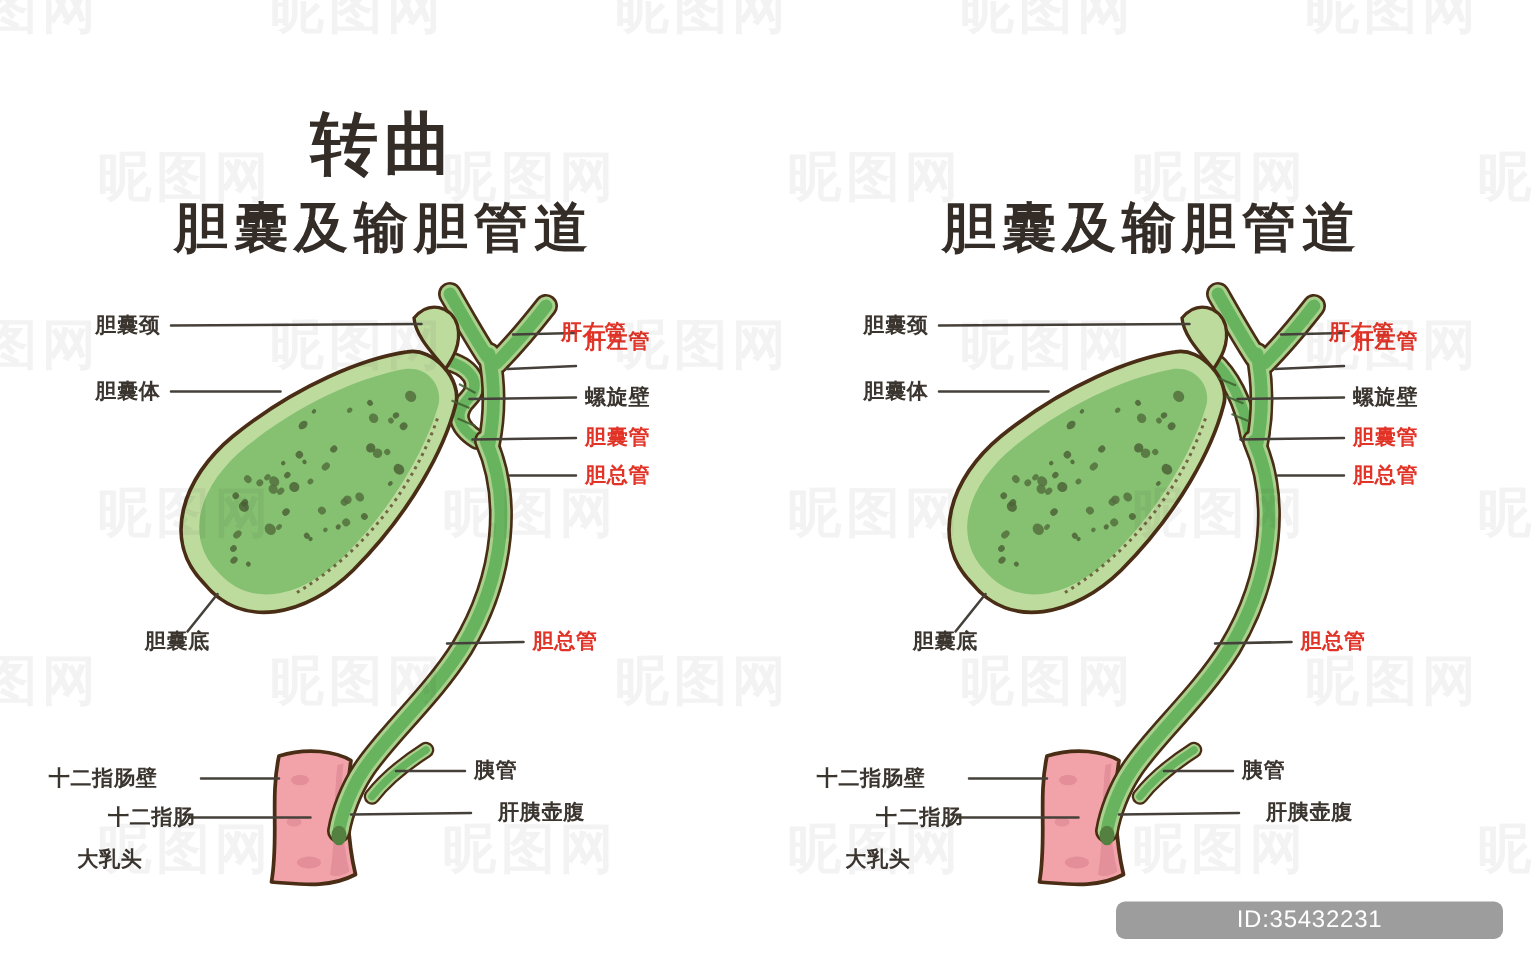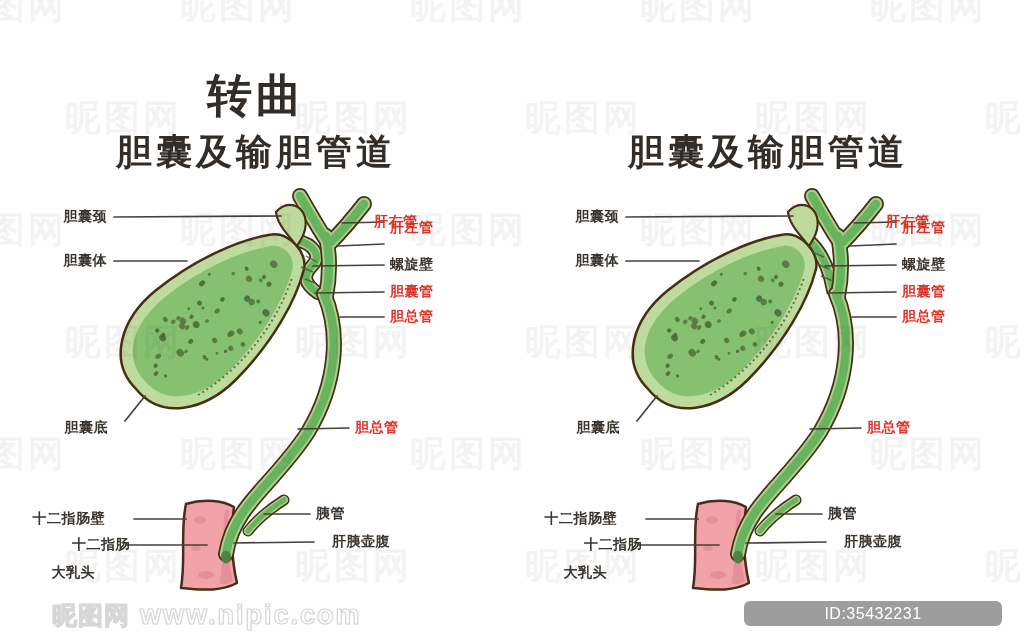--- a/index.html
+++ b/index.html
@@ -24,21 +24,21 @@
   .mc{fill:none;stroke:var(--ductLight);stroke-width:10.5;stroke-linecap:round;}
   .gc{fill:none;stroke:var(--duct);stroke-width:7;stroke-linecap:round;}
   .op{fill:none;stroke:var(--brown);stroke-width:11;stroke-linecap:round;}
   .mp{fill:none;stroke:var(--ductLight);stroke-width:8;stroke-linecap:round;}
   .gp{fill:none;stroke:var(--duct);stroke-width:5;stroke-linecap:round;}
   .spm{fill:none;stroke:#3f5e30;stroke-width:1.4;opacity:.85;}
   .al{position:absolute;transform:translateY(-50%);font-weight:bold;font-size:14px;
       color:var(--ink);white-space:nowrap;letter-spacing:.5px;}
   .al.red{color:var(--red);}
   .p-neck{right:405px;top:217px}.p-body{right:405px;top:261px}
-  .p-fundus{right:404px;top:428px}.p-dwall{right:407px;top:519px}
+  .p-fundus{right:372px;top:428px}.p-dwall{right:407px;top:519px}
   .p-duod{right:382px;top:545px}.p-papilla{right:417px;top:573px}
   .p-rhep{left:374px;top:222px}.p-lhep{left:390px;top:228px}
   .p-spiral{left:390px;top:265px}.p-cystic{left:390px;top:292px}
   .p-cbdu{left:390px;top:317px}.p-cbdm{left:355px;top:428px}
   .p-panc{left:316px;top:514px}.p-amp{left:332px;top:542px}
   #wm-layer{position:absolute;left:0;top:0;width:1024px;height:643px;
             pointer-events:none;z-index:5;overflow:hidden;}
   .wm{position:absolute;font-weight:bold;font-size:36px;letter-spacing:3px;
       color:rgba(40,40,40,0.055);white-space:nowrap;}
   .site-wm{position:absolute;left:52px;top:599px;z-index:6;font-weight:bold;
@@ -228,19 +228,16 @@
       <div class="wm" style="left: 410px; top: 430px;">昵图网</div>
       <div class="wm" style="left: 640px; top: 430px;">昵图网</div>
       <div class="wm" style="left: 870px; top: 430px;">昵图网</div>
       <div class="wm" style="left: 65px; top: 542px;">昵图网</div>
       <div class="wm" style="left: 295px; top: 542px;">昵图网</div>
       <div class="wm" style="left: 525px; top: 542px;">昵图网</div>
       <div class="wm" style="left: 755px; top: 542px;">昵图网</div>
       <div class="wm" style="left: 985px; top: 542px;">昵图网</div>
     </div>
 
-  <div class="site-wm">
-    <span>昵图网</span><span class="url">www.nipic.com</span>
-  </div>
 
   <div class="id-badge">ID:35432231 NO:20260421201400394101</div>
 
 </div>
 
 </body></html>

